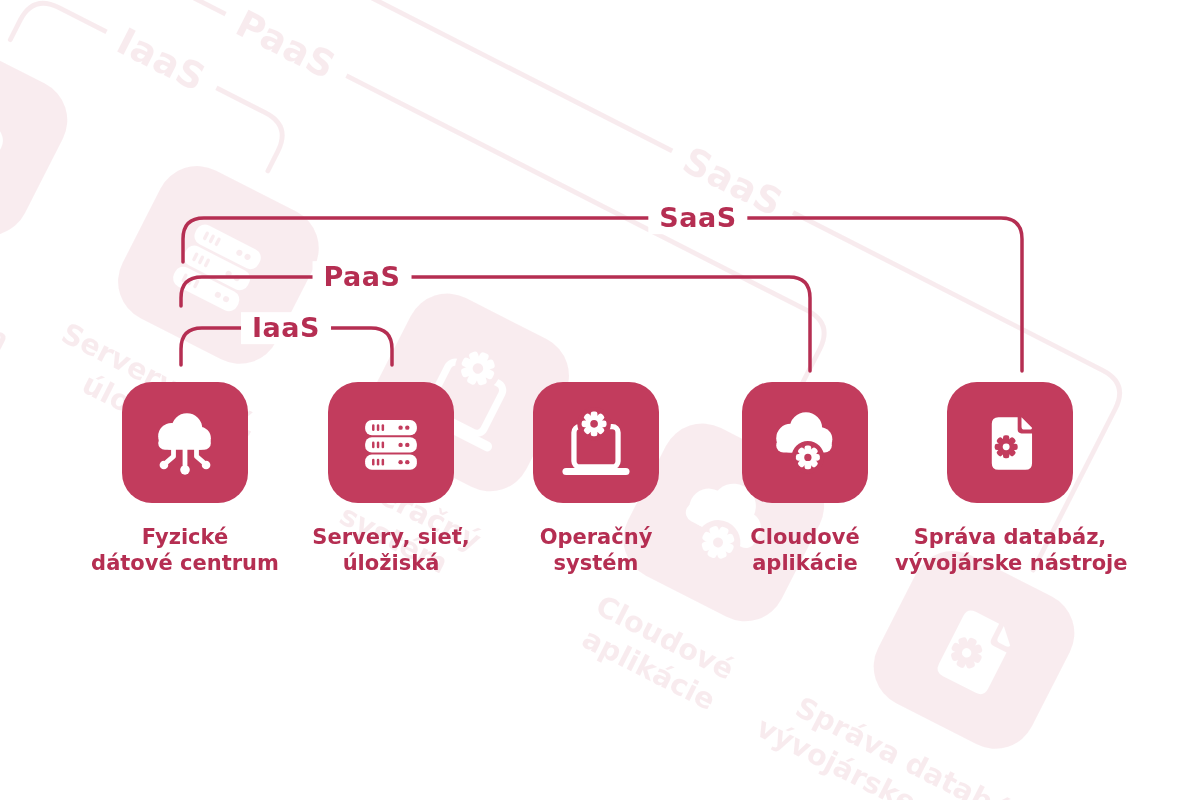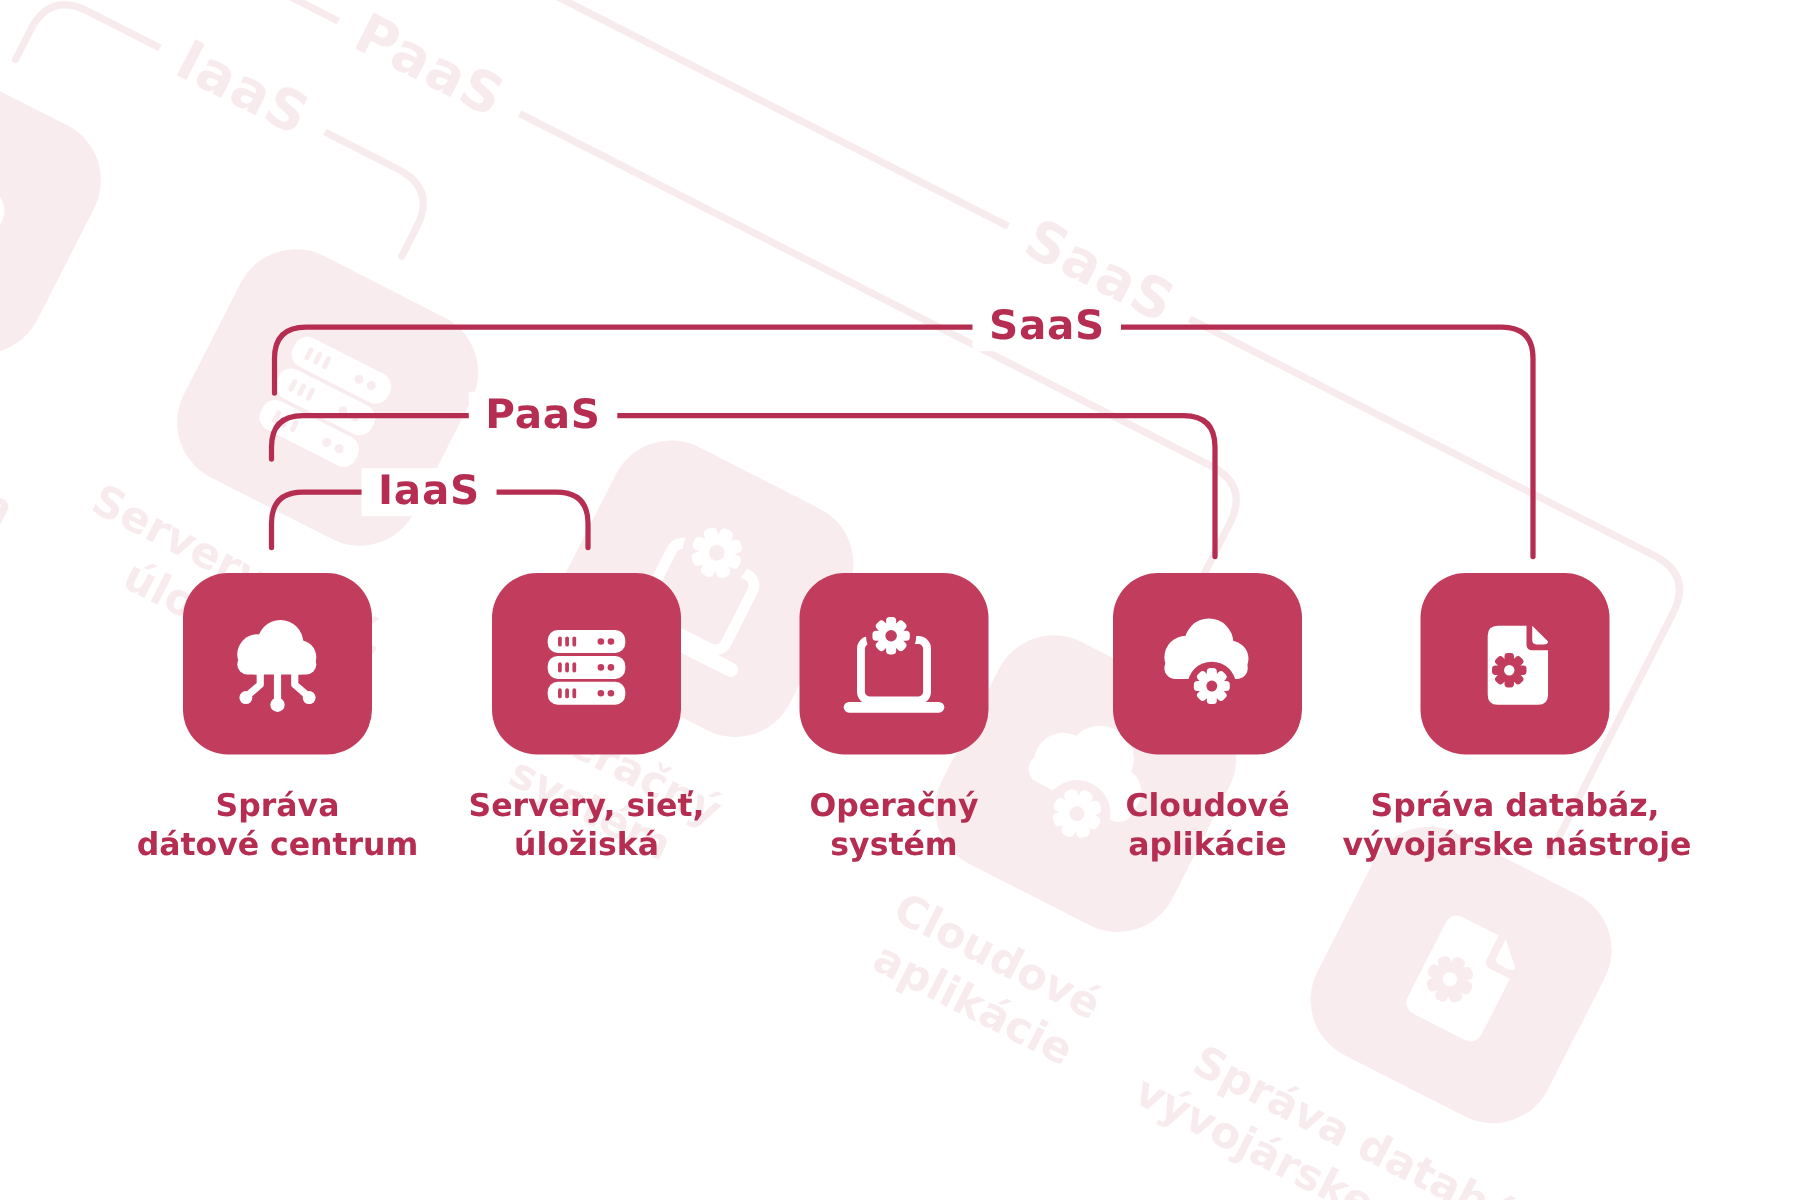--- a/index.html
+++ b/index.html
@@ -322,21 +322,21 @@
           <rect x="40.7" y="40" width="6.6" height="24" rx="2.4" transform="rotate(45 44 52)"></rect>
           <rect x="40.7" y="40" width="6.6" height="24" rx="2.4" transform="rotate(90 44 52)"></rect>
           <rect x="40.7" y="40" width="6.6" height="24" rx="2.4" transform="rotate(135 44 52)"></rect>
           <circle cx="44" cy="52" r="8"></circle>
         </g>
         <circle cx="44" cy="52" r="3.6" fill="#ffffff"></circle>
       </svg>
     </div>
 
     <div class="node-label l1">
-      <div>Správa</div>
+      <div>Fyzické</div>
       <div>dátové centrum</div>
     </div>
     <div class="node-label l2">
       <div>Servery, sieť,</div>
       <div>úložiská</div>
     </div>
     <div class="node-label l3">
       <div>Operačný</div>
       <div>systém</div>
     </div>

